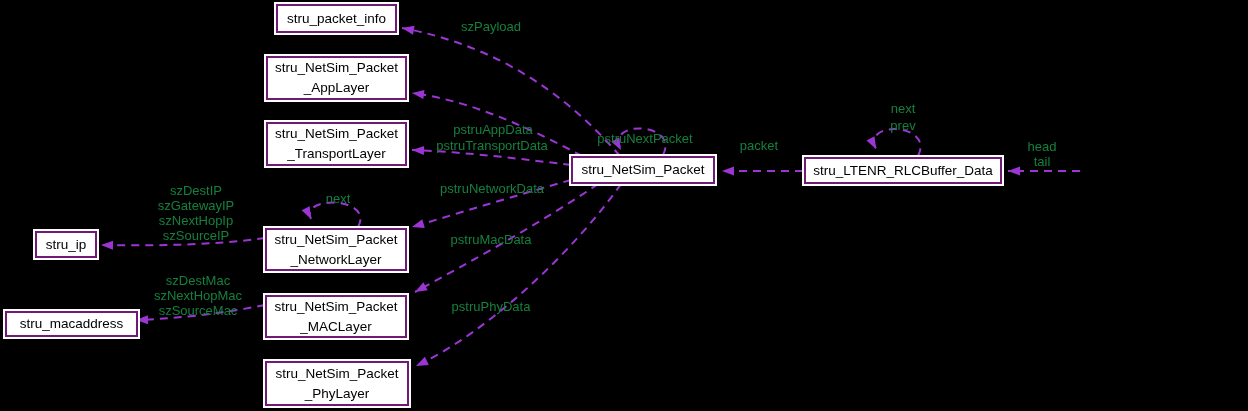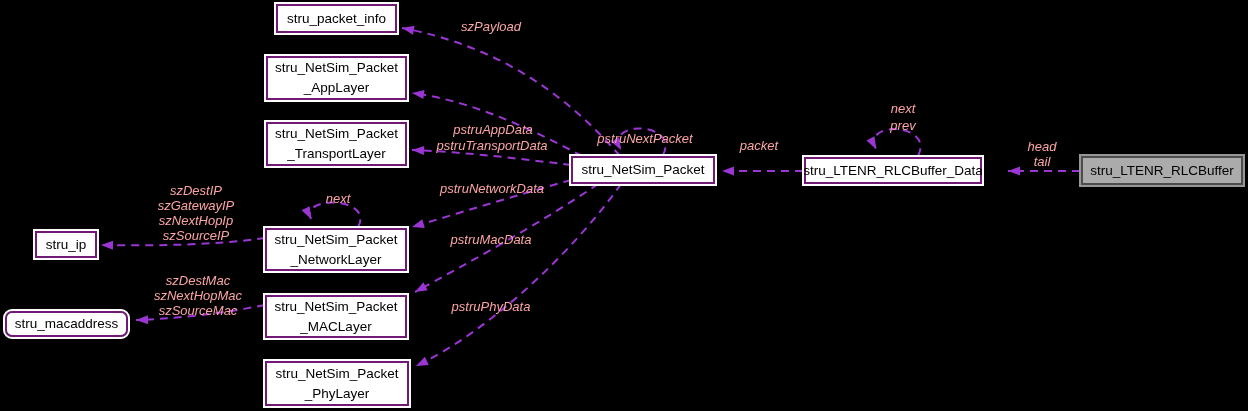--- a/index.html
+++ b/index.html
@@ -11,22 +11,22 @@
   .node{
     position:absolute;display:flex;align-items:center;justify-content:center;
     background:#ffffff;border:2px solid #701a75;outline:2px solid #ffffff;
     color:#000;font-size:13.5px;line-height:20px;text-align:center;
     white-space:pre-line;box-sizing:border-box;cursor:pointer;
   }
   .node.highlight{
     background:#ababab;border-color:#4c4c4c;outline-color:#969696;cursor:default;
   }
   .elabel{
-    position:absolute;color:#fca5a5;font-size:13px;line-height:15px;
-    text-align:center;white-space:pre-line;pointer-events:none;font-style:italic;
+    position:absolute;color:#15803d;font-size:13px;line-height:15px;
+    text-align:center;white-space:pre-line;pointer-events:none;
   }
   .cc{transform:translate(-50%,-50%);}
 </style>
 </head>
 <body>
 
 <div class="canvas">
 
   <svg class="edges" width="1248" height="411" viewBox="0 0 1248 411">
     <defs>
@@ -59,31 +59,30 @@
   <div class="node" style="left:266px;top:122px;width:141px;height:44px;">stru_NetSim_Packet
 _TransportLayer</div>
 
   <div class="node" style="left:571px;top:156px;width:144px;height:28px;">stru_NetSim_Packet</div>
 
   <div class="node" style="left:35px;top:231px;width:62px;height:27px;">stru_ip</div>
 
   <div class="node" style="left:265px;top:228px;width:142px;height:43px;">stru_NetSim_Packet
 _NetworkLayer</div>
 
-  <div class="node" style="left:5px;top:311px;width:123px;height:26px;border-radius:7px;">stru_macaddress</div>
+  <div class="node" style="left:5px;top:311px;width:133px;height:26px;">stru_macaddress</div>
 
   <div class="node" style="left:265px;top:295px;width:142px;height:43px;">stru_NetSim_Packet
 _MACLayer</div>
 
   <div class="node" style="left:265px;top:361px;width:144px;height:45px;">stru_NetSim_Packet
 _PhyLayer</div>
 
-  <div class="node" style="left:804px;top:157px;width:178px;height:27px;">stru_LTENR_RLCBuffer_Data</div>
+  <div class="node" style="left:804px;top:157px;width:198px;height:27px;">stru_LTENR_RLCBuffer_Data</div>
 
-  <div class="node highlight" style="left:1081px;top:156px;width:162px;height:29px;">stru_LTENR_RLCBuffer</div>
 
   <div class="elabel cc" style="left:491px;top:26px;">szPayload</div>
 
   <div class="elabel cc" style="left:493px;top:91px;margin-top:38px;">pstruAppData</div>
 
   <div class="elabel cc" style="left:492px;top:145px;">pstruTransportData</div>
 
   <div class="elabel cc" style="left:645px;top:138px;">pstruNextPacket</div>
 
   <div class="elabel cc" style="left:492px;top:188px;">pstruNetworkData</div>

